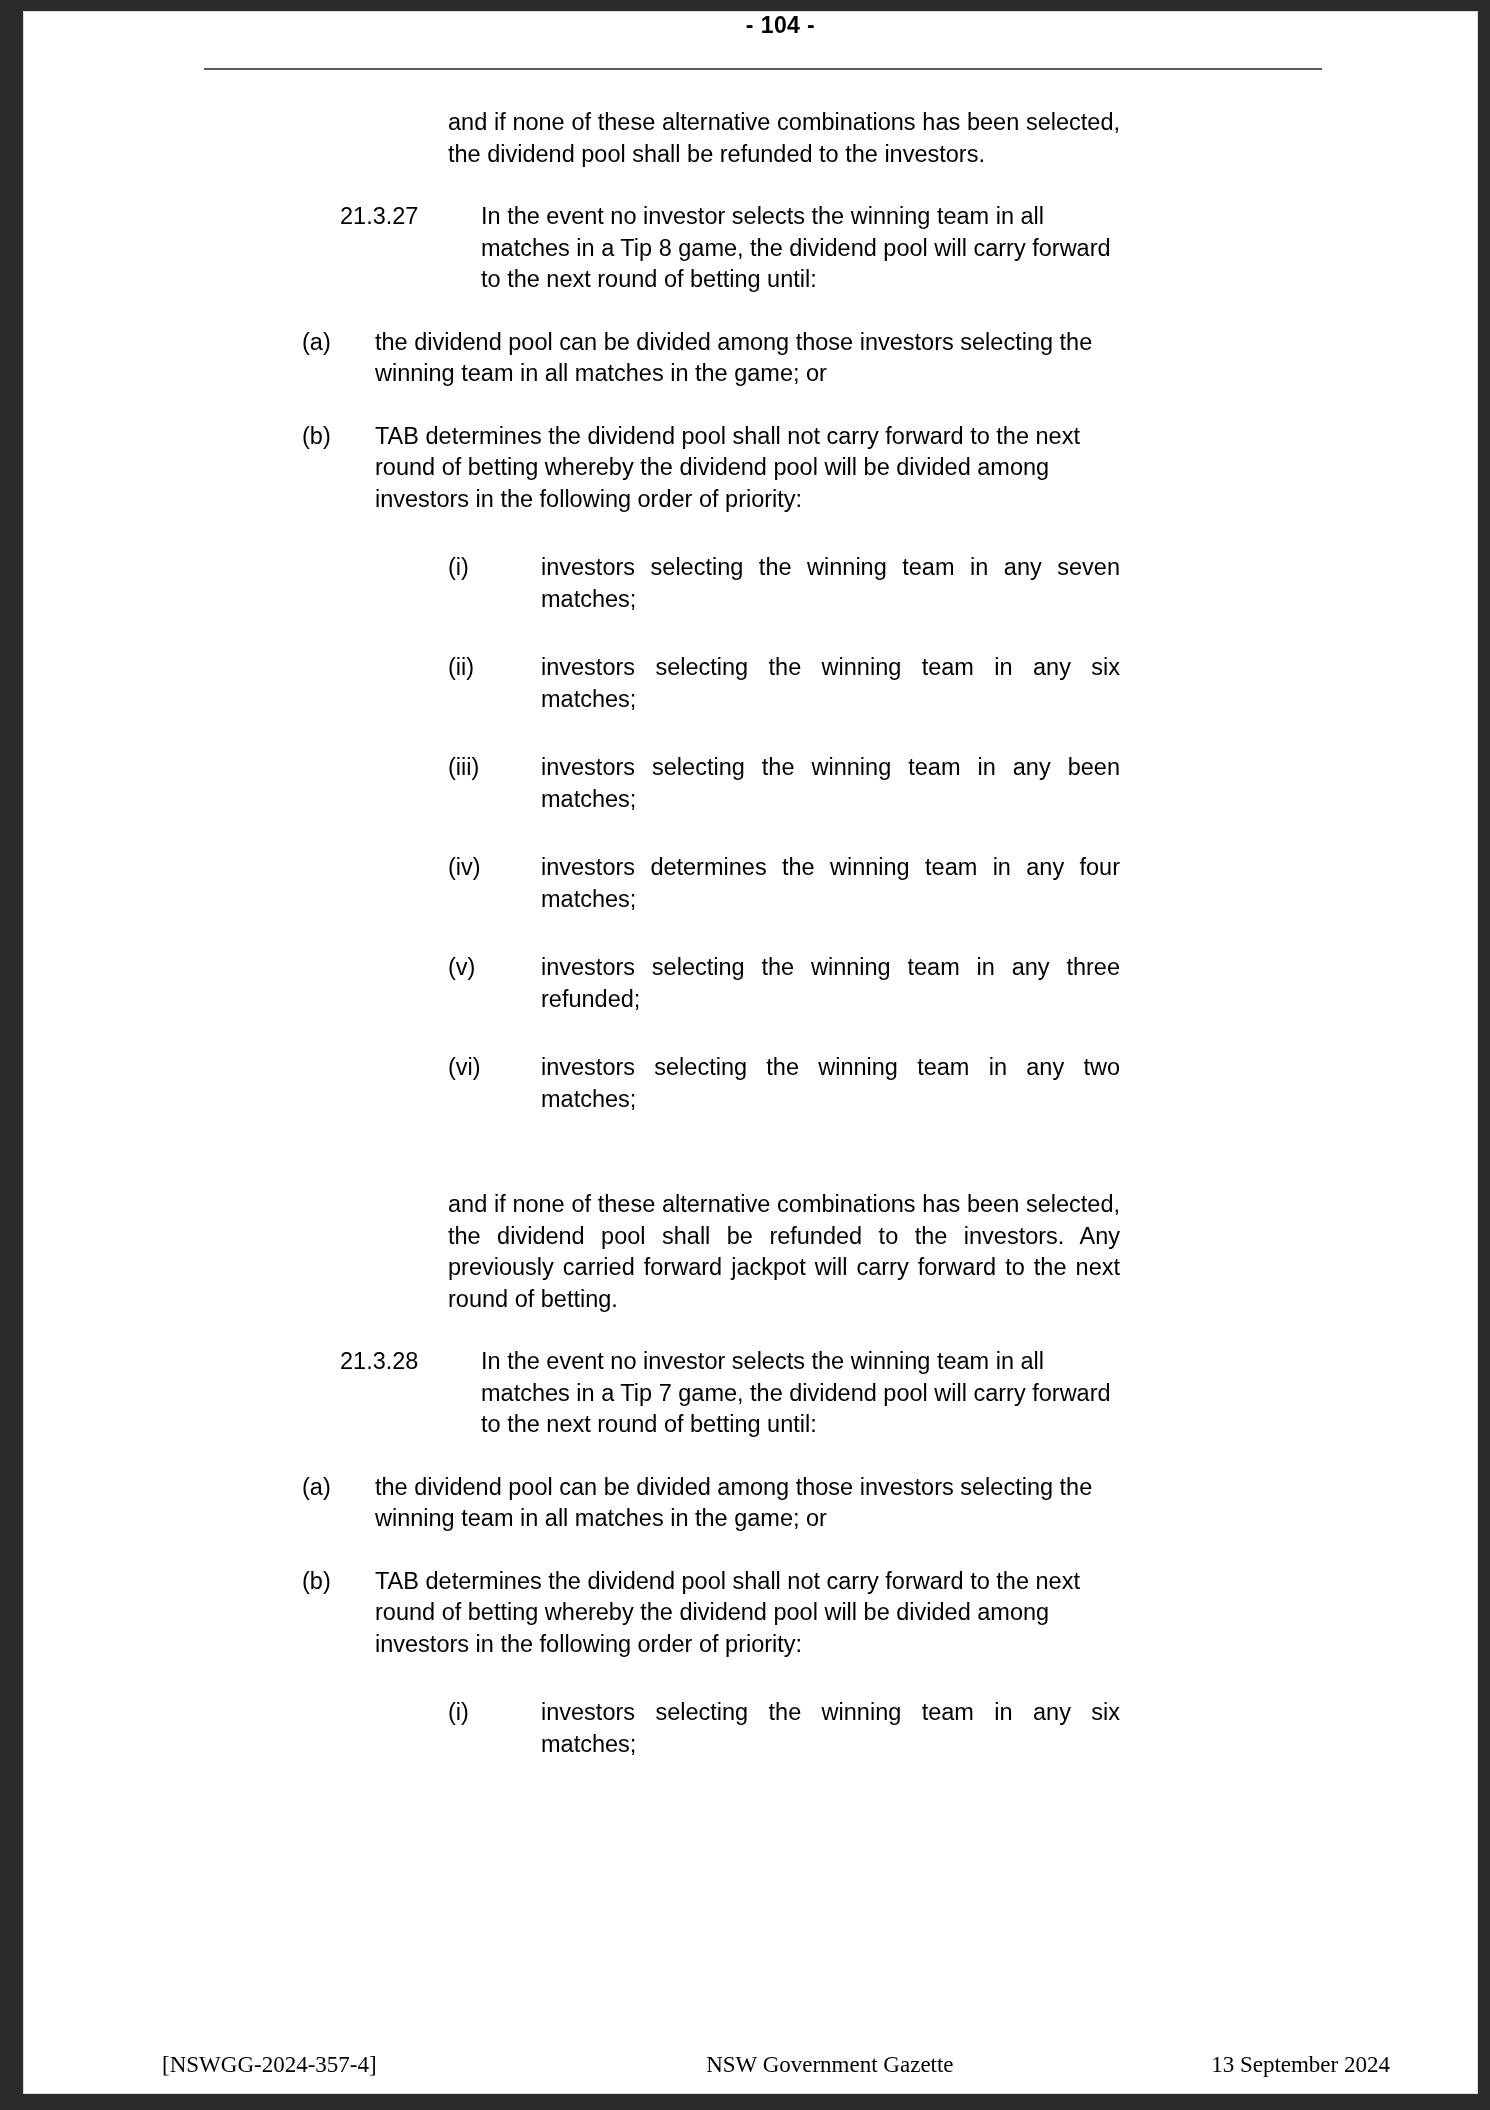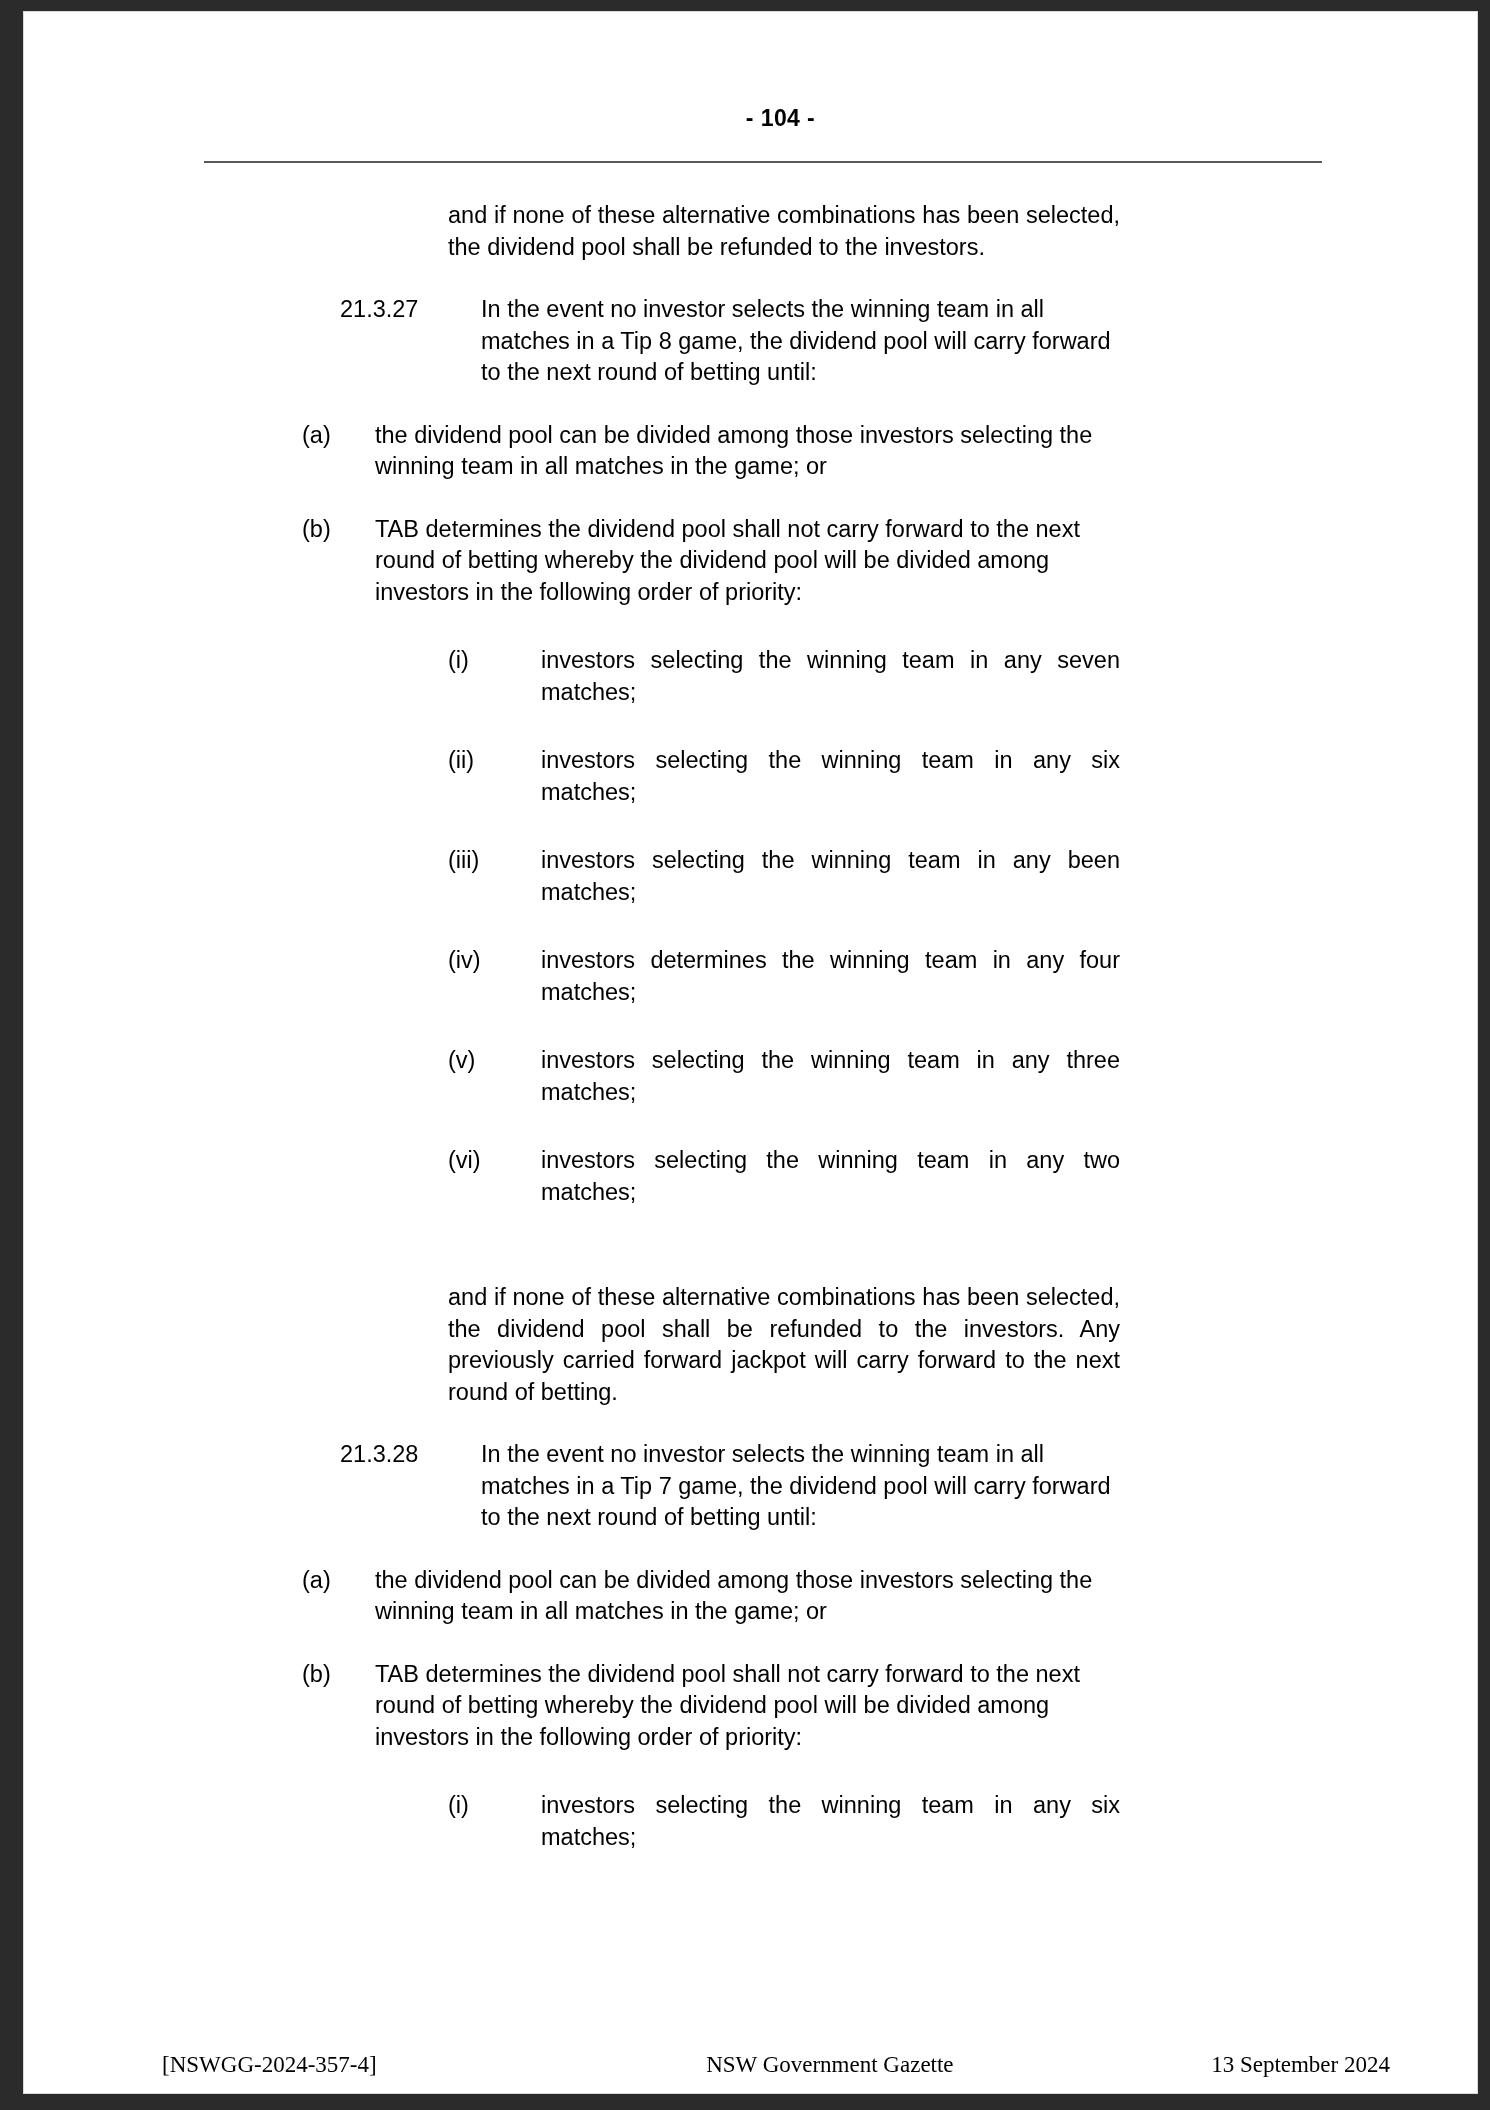--- a/index.html
+++ b/index.html
@@ -44,21 +44,20 @@
     box-sizing: border-box;
   }
 
   
   .page-number {
     text-align: center;
     font-size: 23px;
     font-weight: bold;
     color: #000;
     margin: 0;
-    padding-top: 93px;
     letter-spacing: 0.4px;
   }
 
   .header-rule {
     margin: 29px 0 0 62px;
     height: 0;
     border: none;
     border-top: 2.2px solid #5a5a5a;
     width: 1118px;
   }
@@ -204,21 +203,21 @@
         <div class="gap-md"></div>
 
         <div class="blk roman">
           <div class="marker">(iv)</div>
           <div class="txt">investors determines the winning team in any four matches;</div>
         </div>
         <div class="gap-md"></div>
 
         <div class="blk roman">
           <div class="marker">(v)</div>
-          <div class="txt">investors selecting the winning team in any three matches;</div>
+          <div class="txt">investors selecting the winning team in any three refunded;</div>
         </div>
         <div class="gap-md"></div>
 
         <div class="blk roman">
           <div class="marker">(vi)</div>
           <div class="txt">investors selecting the winning team in any two matches;</div>
         </div>
         <div class="gap-md"></div>
 
 

